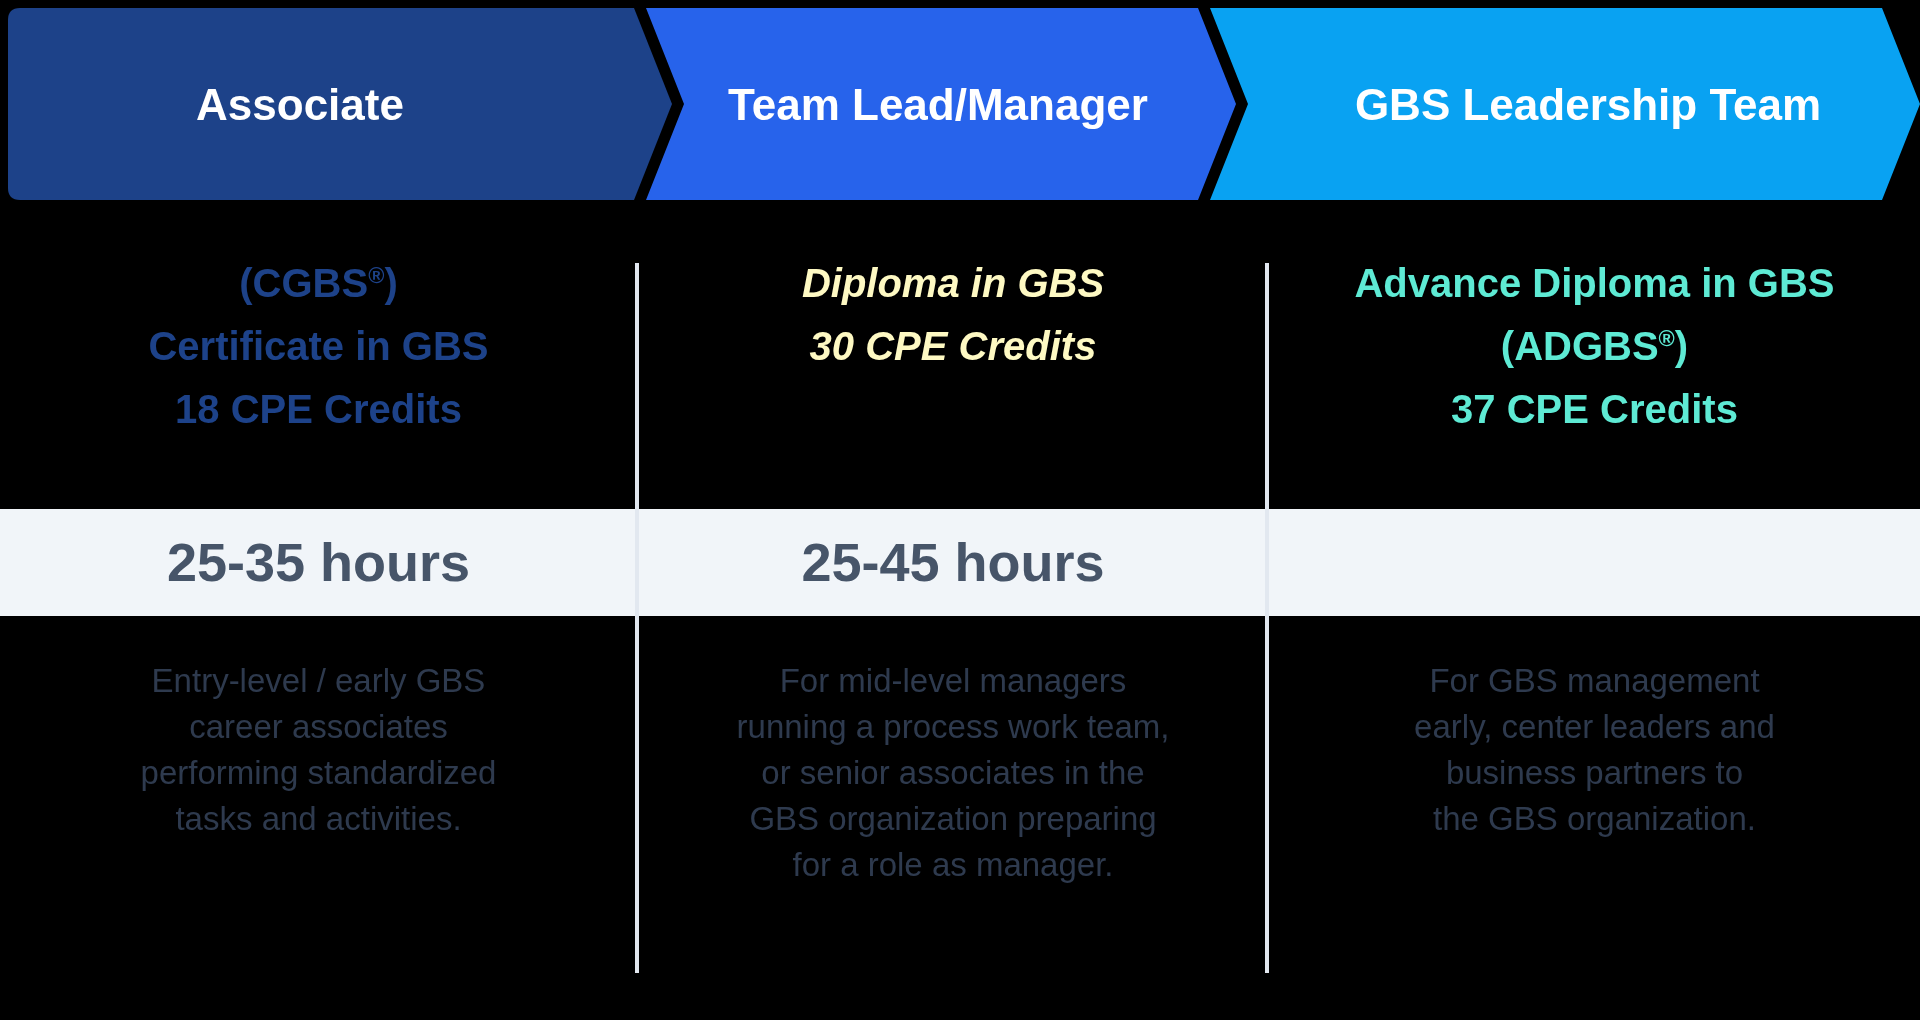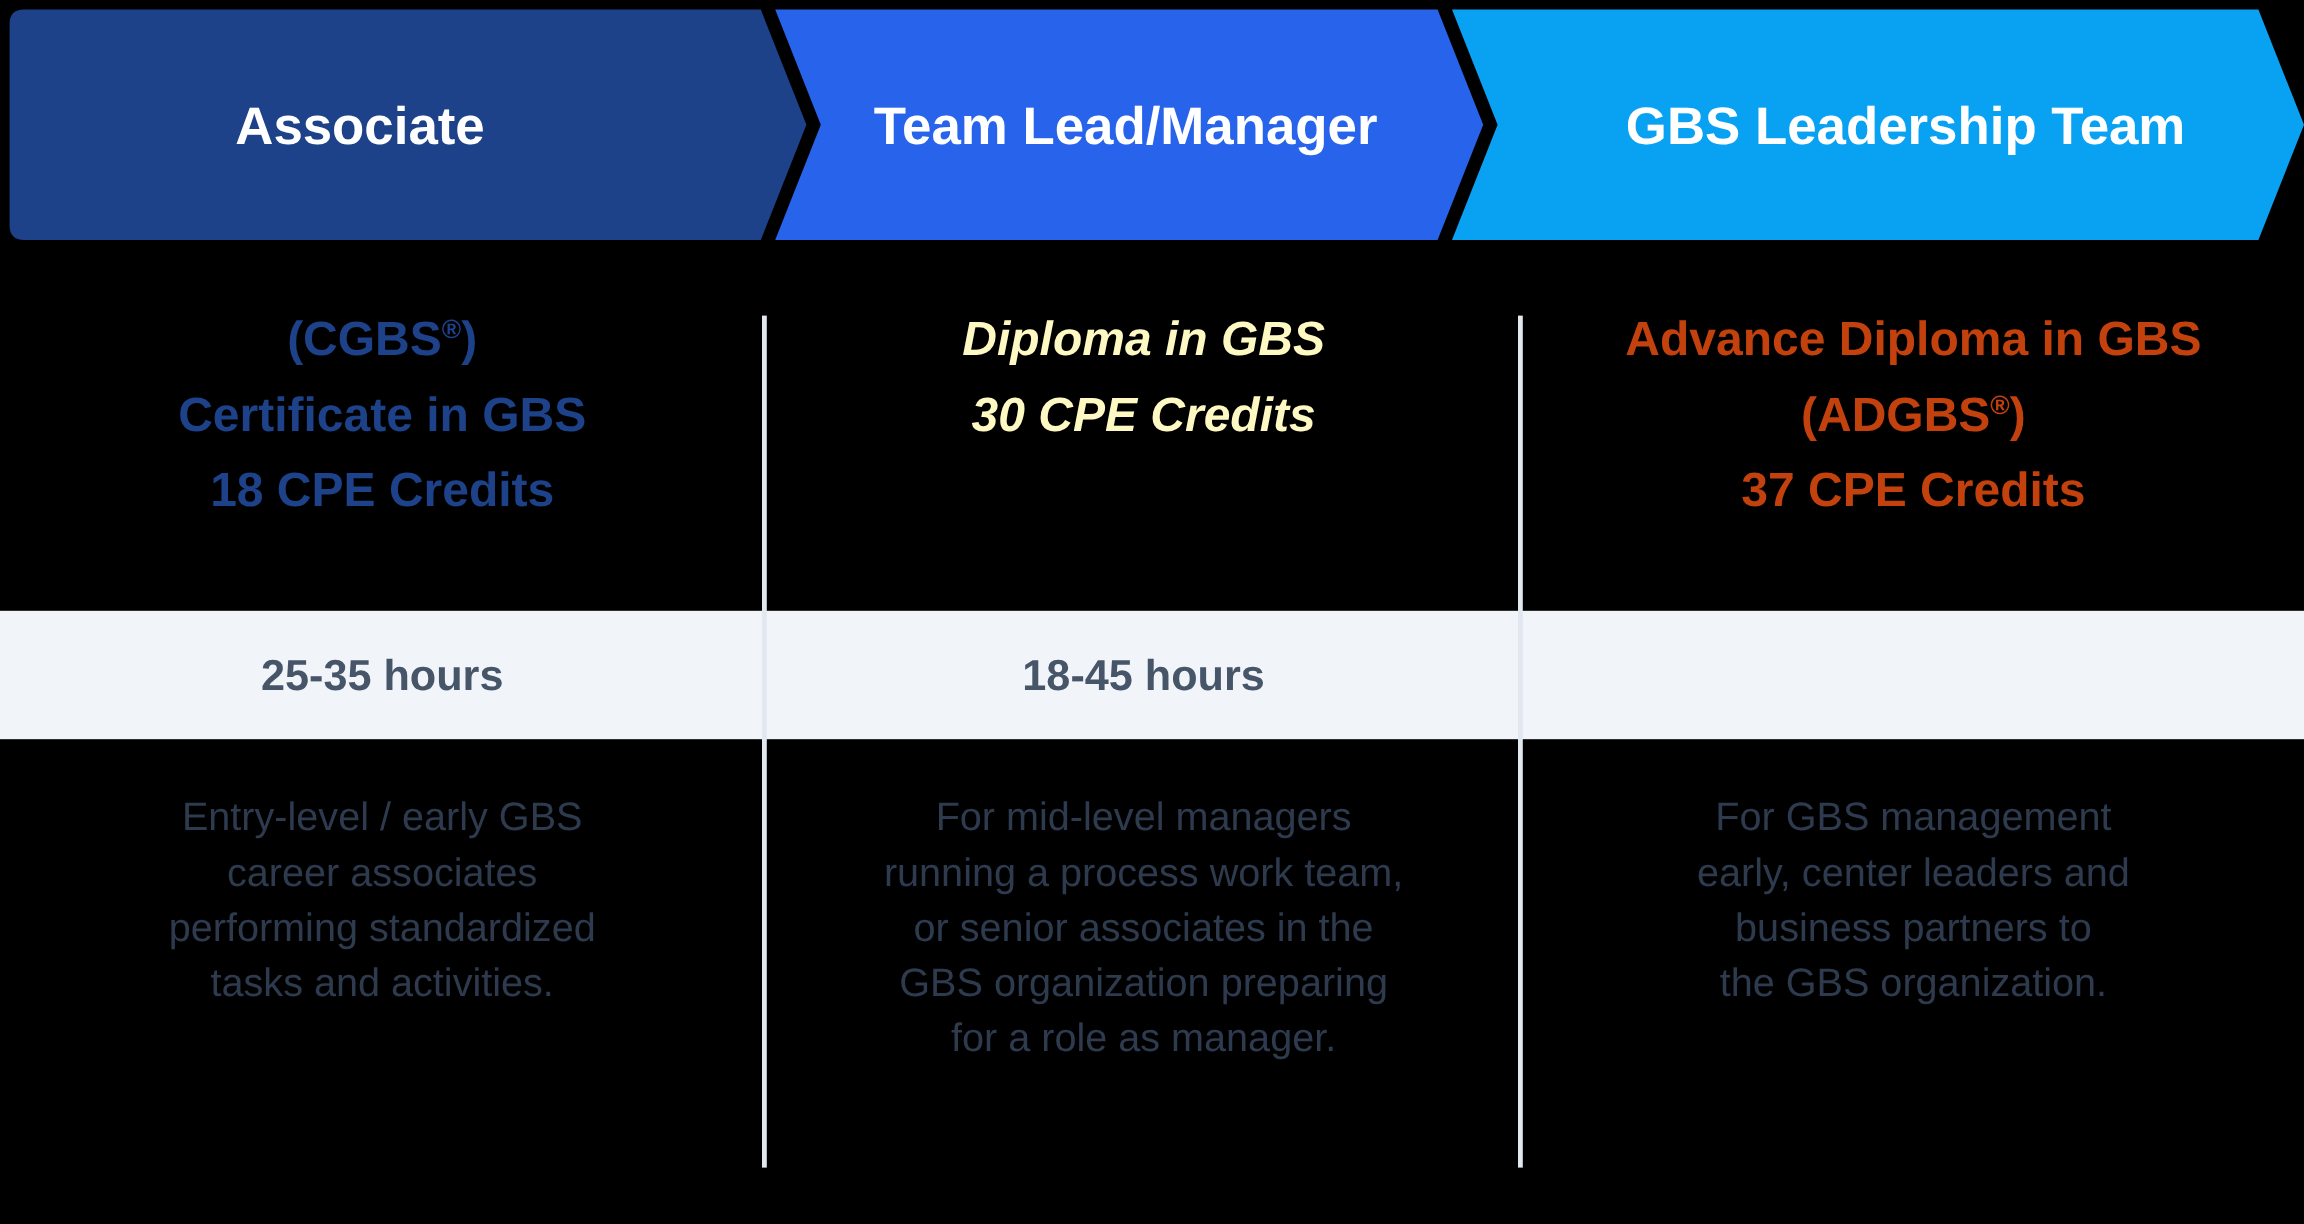--- a/index.html
+++ b/index.html
@@ -36,42 +36,42 @@
 
   
   .title-block {
     top: 252px;
     font-size: 40px;
     font-weight: 700;
     line-height: 63px;
   }
   .stage-0 .title-line { color: #1D4289; }
   .stage-1 .title-line { color: #fef9c3; font-style: italic; }
-  .stage-2 .title-line { color: #c2410c; }
+  .stage-2 .title-line { color: #5eead4; }
   .reg-sup {
     font-size: 22px;
     vertical-align: super;
     line-height: 0;
   }
 
   
   .hours-row {
     position: absolute;
     top: 509px;
     left: 0;
     width: 1920px;
     height: 107px;
     background: #F1F5F9;
     z-index: 1;
   }
   .hours-cell {
     top: 0;
     height: 107px;
     line-height: 107px;
-    font-size: 36px;
+    font-size: 54px;
     font-weight: 700;
     color: #475569;
   }
 
   
   .divider {
     position: absolute;
     top: 263px;
     width: 4px;
     height: 710px;
@@ -115,21 +115,21 @@
 </div>
 
 <div class="col col-2 title-block stage-2">
   <div class="title-line">Advance Diploma in GBS</div>
   <div class="title-line"><span>(ADGBS</span><sup class="reg-sup">®</sup><span>)</span></div>
   <div class="title-line">37 CPE Credits</div>
 </div>
 
 <div class="hours-row">
   <div class="col col-0 hours-cell">25-35 hours</div>
-  <div class="col col-1 hours-cell">18-45 hours</div>
+  <div class="col col-1 hours-cell">25-45 hours</div>
 </div>
 
 <div class="divider divider-1"></div>
 <div class="divider divider-2"></div>
 
 <div class="col col-0 desc-block">Entry-level / early GBS
 career associates
 performing standardized
 tasks and activities.</div>
 <div class="col col-1 desc-block">For mid-level managers

